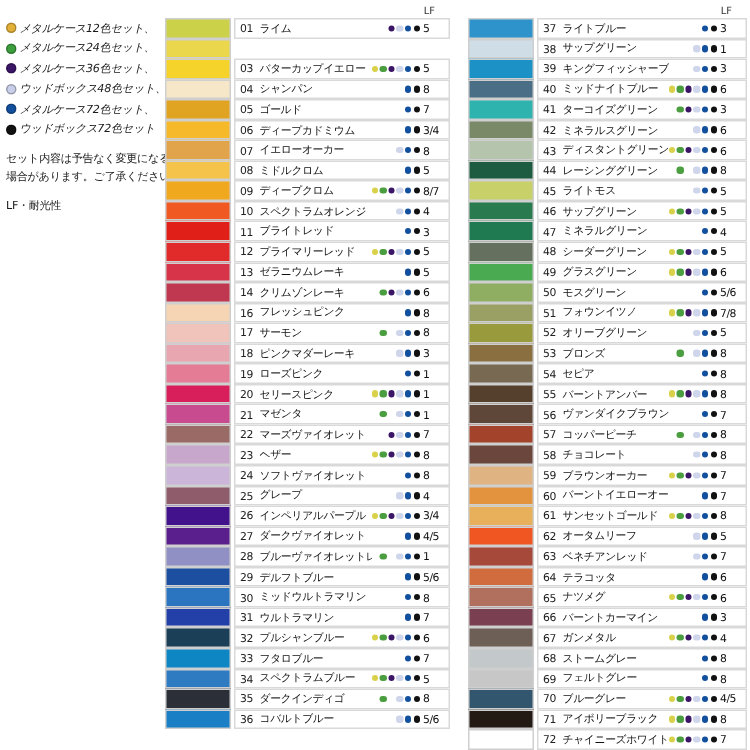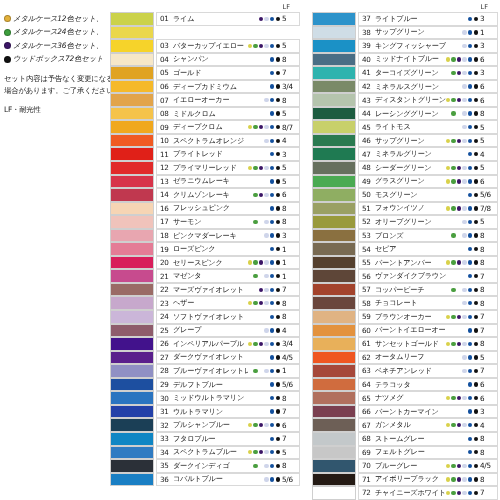--- a/index.html
+++ b/index.html
@@ -115,20 +115,28 @@
           <span class="legend-dot" style="background: rgb(227, 177, 58);"></span>
           <span class="legend-text">メタルケース12色セット、</span>
         </div>
         <div class="legend-row">
           <span class="legend-dot" style="background: rgb(61, 158, 61);"></span>
           <span class="legend-text">メタルケース24色セット、</span>
         </div>
         <div class="legend-row">
           <span class="legend-dot" style="background: rgb(59, 21, 102);"></span>
           <span class="legend-text">メタルケース36色セット、</span>
+        </div>
+        <div class="legend-row">
+          <span class="legend-dot" style="background: rgb(201, 207, 232);"></span>
+          <span class="legend-text">ウッドボックス48色セット、</span>
+        </div>
+        <div class="legend-row">
+          <span class="legend-dot" style="background: rgb(18, 80, 158);"></span>
+          <span class="legend-text">メタルケース72色セット、</span>
         </div>
         <div class="legend-row">
           <span class="legend-dot" style="background: rgb(17, 17, 17);"></span>
           <span class="legend-text">ウッドボックス72色セット</span>
         </div>
       </div>
     <div id="legend-note">
       <div>セット内容は予告なく変更になる</div>
       <div>場合があります。ご了承ください。</div>
     </div>

